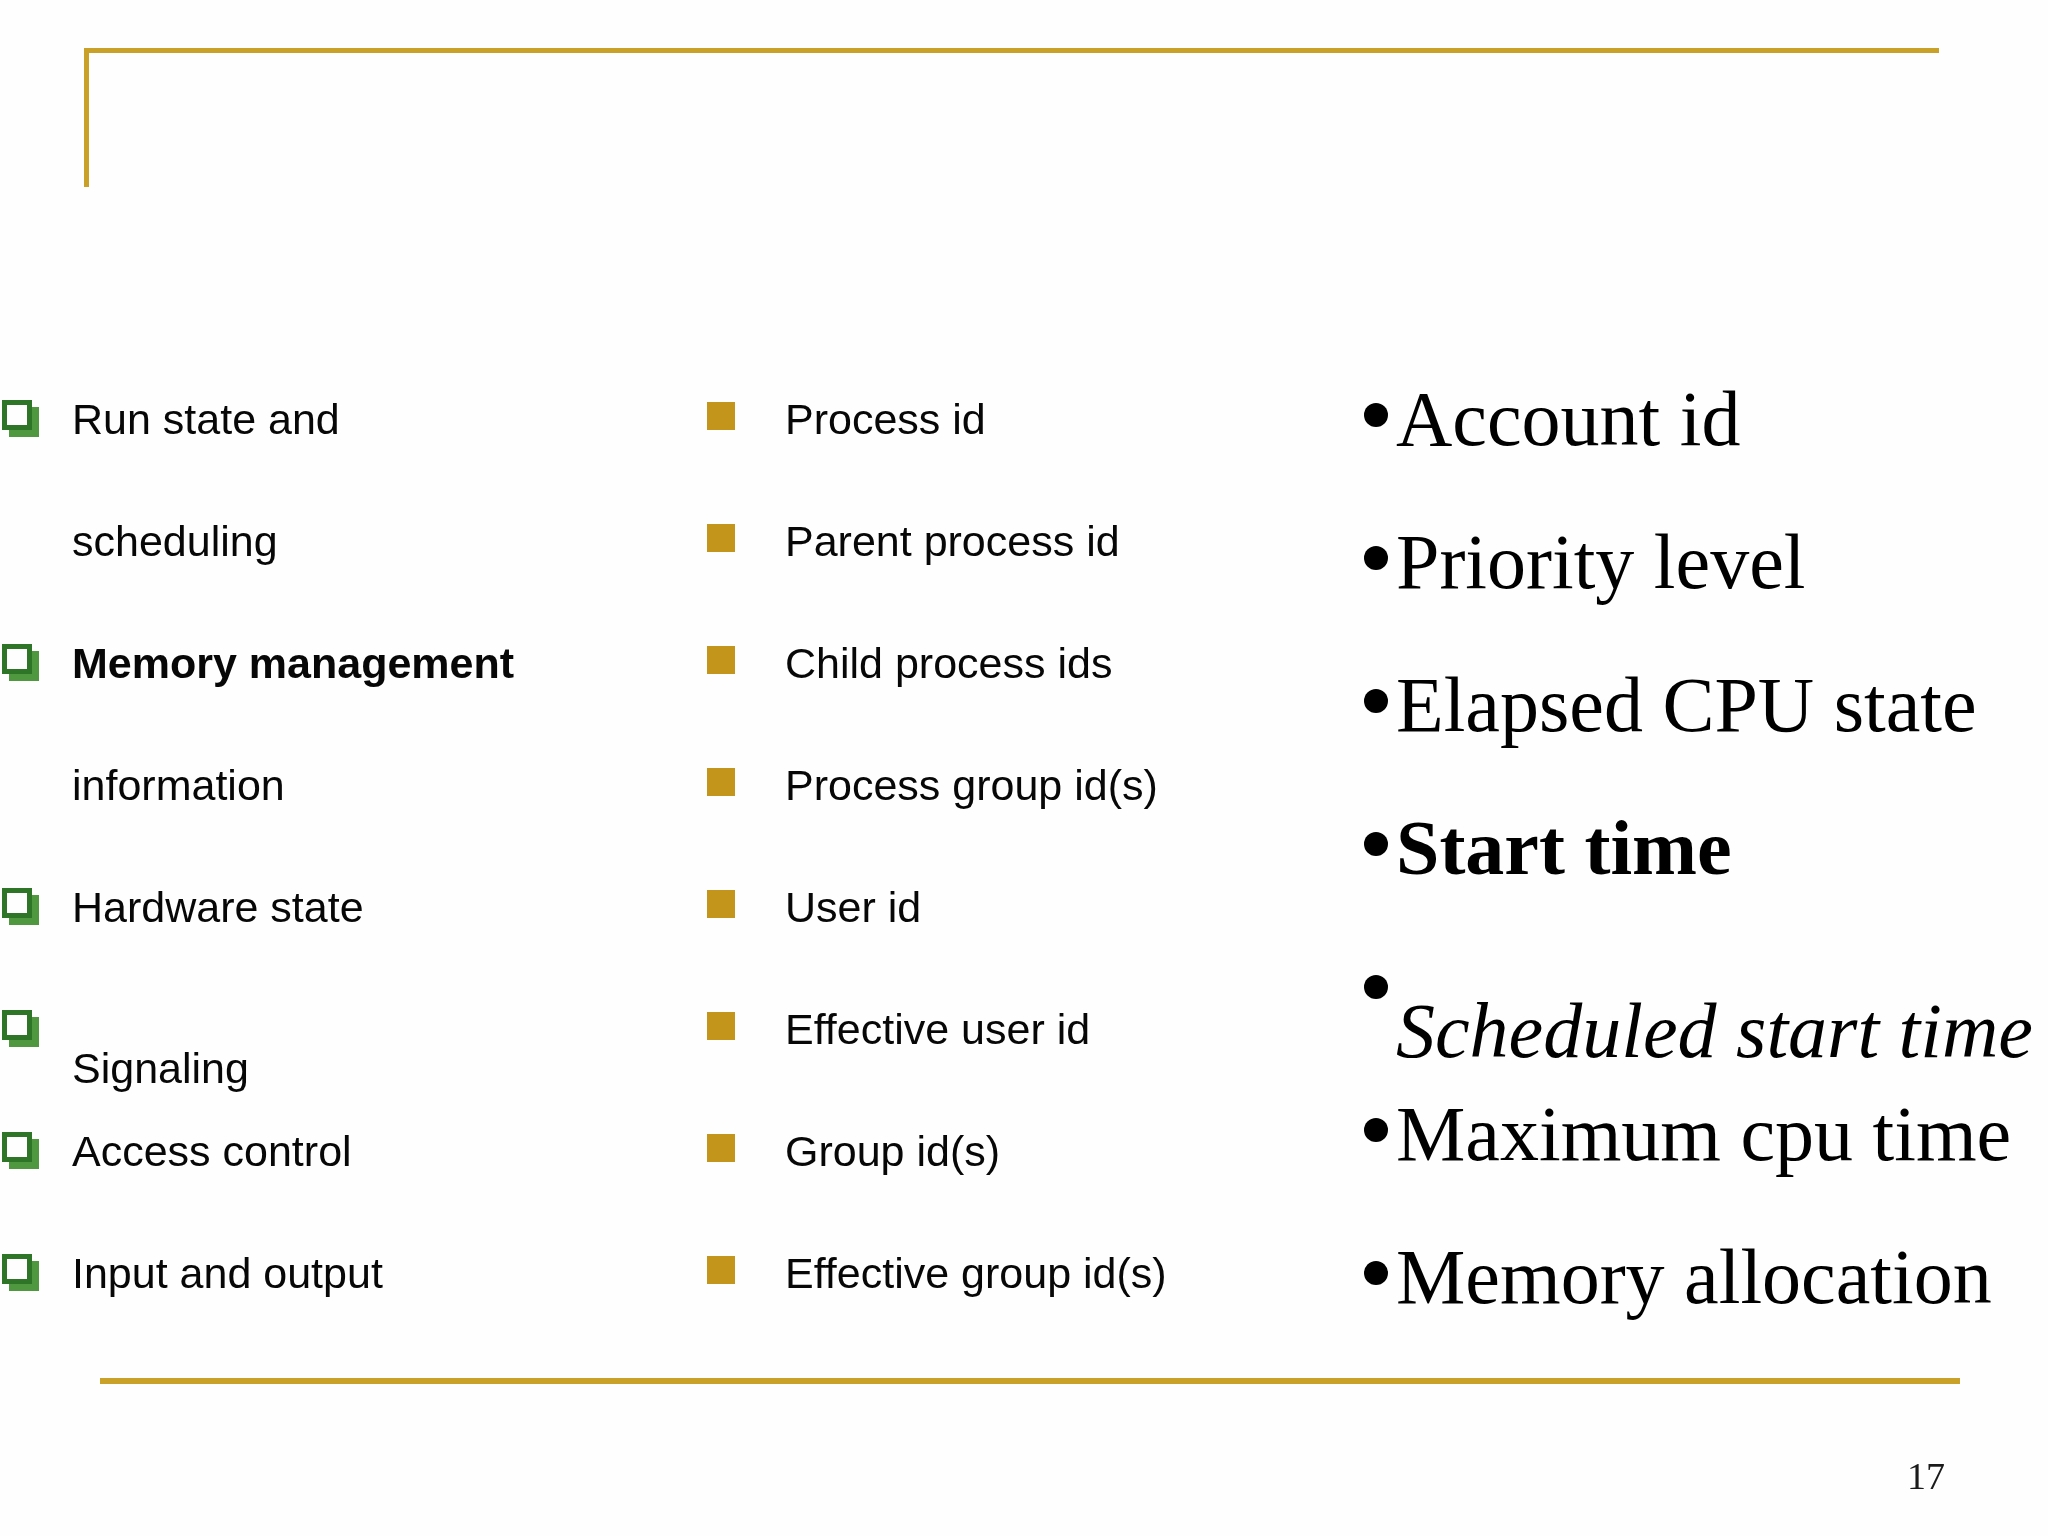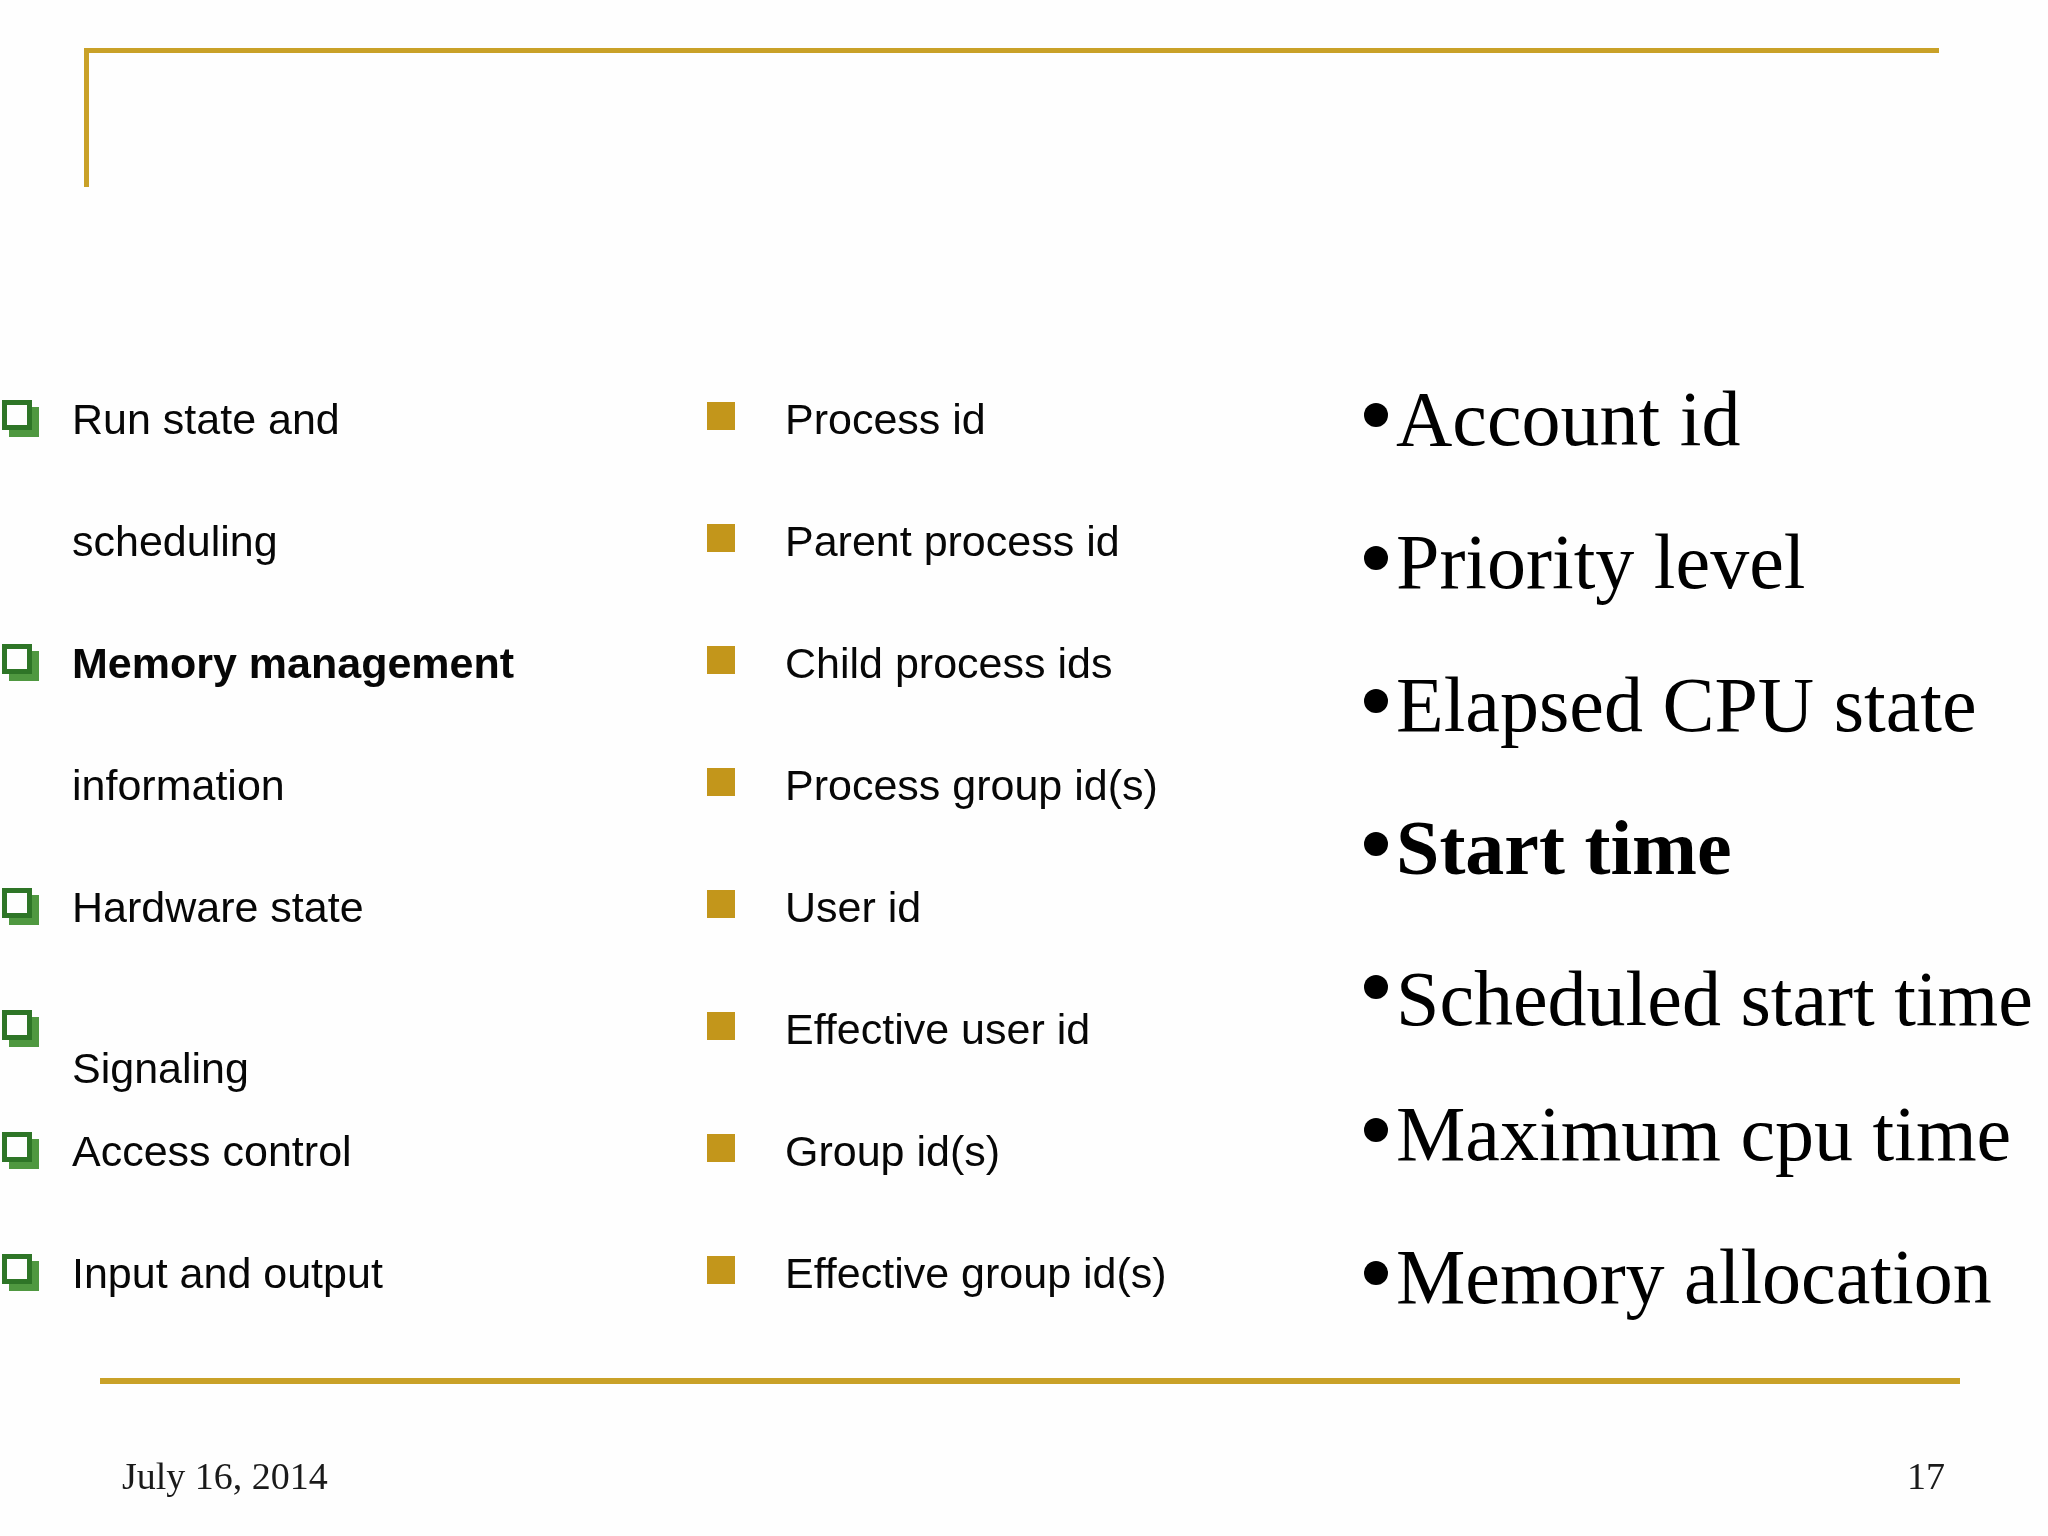--- a/index.html
+++ b/index.html
@@ -95,23 +95,22 @@
   <div id="col2">
       <span class="bullet-dot" style="left: 1364px; top: 403px;"></span>
       <div class="line serif-line" style="left: 1396px; top: 369px;">Account id</div>
       <span class="bullet-dot" style="left: 1364px; top: 546px;"></span>
       <div class="line serif-line" style="left: 1396px; top: 512px;">Priority level</div>
       <span class="bullet-dot" style="left: 1364px; top: 689px;"></span>
       <div class="line serif-line" style="left: 1396px; top: 655px;">Elapsed CPU state</div>
       <span class="bullet-dot" style="left: 1364px; top: 832px;"></span>
       <div class="line serif-line" style="left: 1396px; top: 798px; font-weight: bold;">Start time</div>
       <span class="bullet-dot" style="left: 1364px; top: 975px;"></span>
-      <div class="line serif-line" style="left: 1396px; top: 949px;">Scheduled start time</div>
+      <div class="line serif-line" style="left: 1396px; top: 981px; font-style: italic;">Scheduled start time</div>
       <span class="bullet-dot" style="left: 1364px; top: 1118px;"></span>
       <div class="line serif-line" style="left: 1396px; top: 1084px;">Maximum cpu time</div>
       <span class="bullet-dot" style="left: 1364px; top: 1261px;"></span>
       <div class="line serif-line" style="left: 1396px; top: 1227px;">Memory allocation</div>
     </div>
 
   <div id="rule-bottom" class="rule"></div>
-  <div id="footer-date" class="footer-text">July 16, 2014</div>
   <div id="page-number" class="footer-text">17</div>
 </div>
 
 </body></html>

